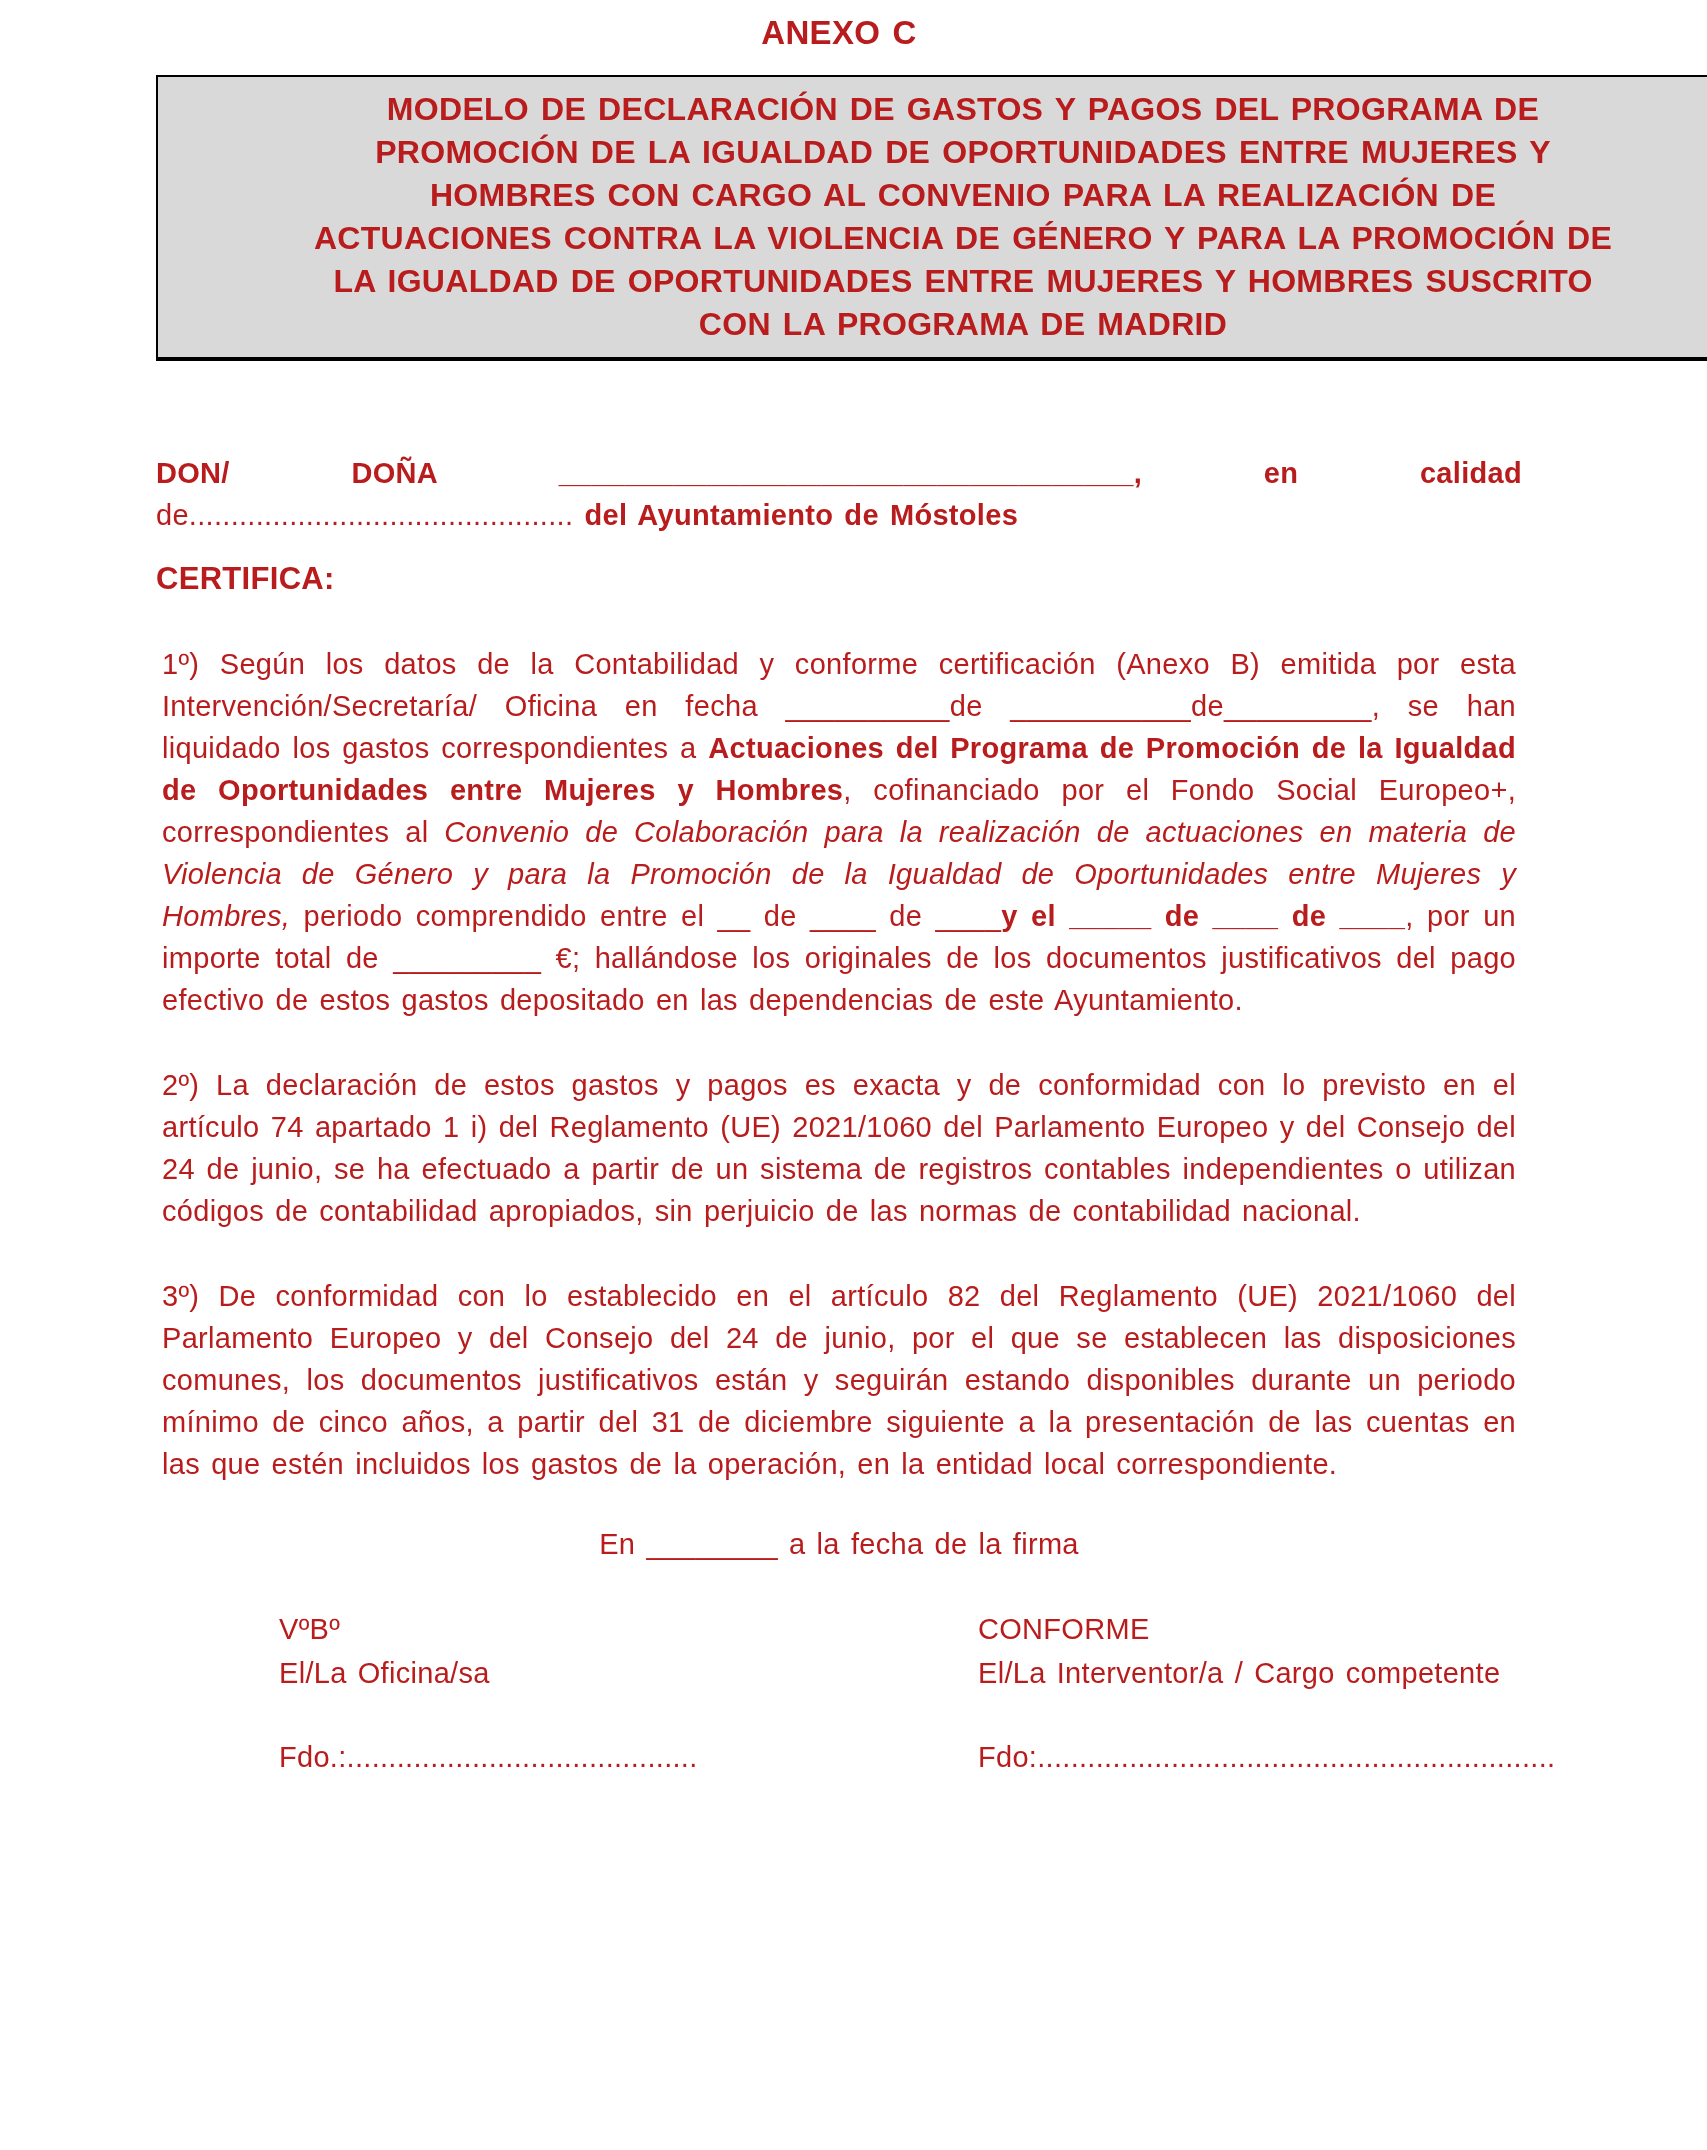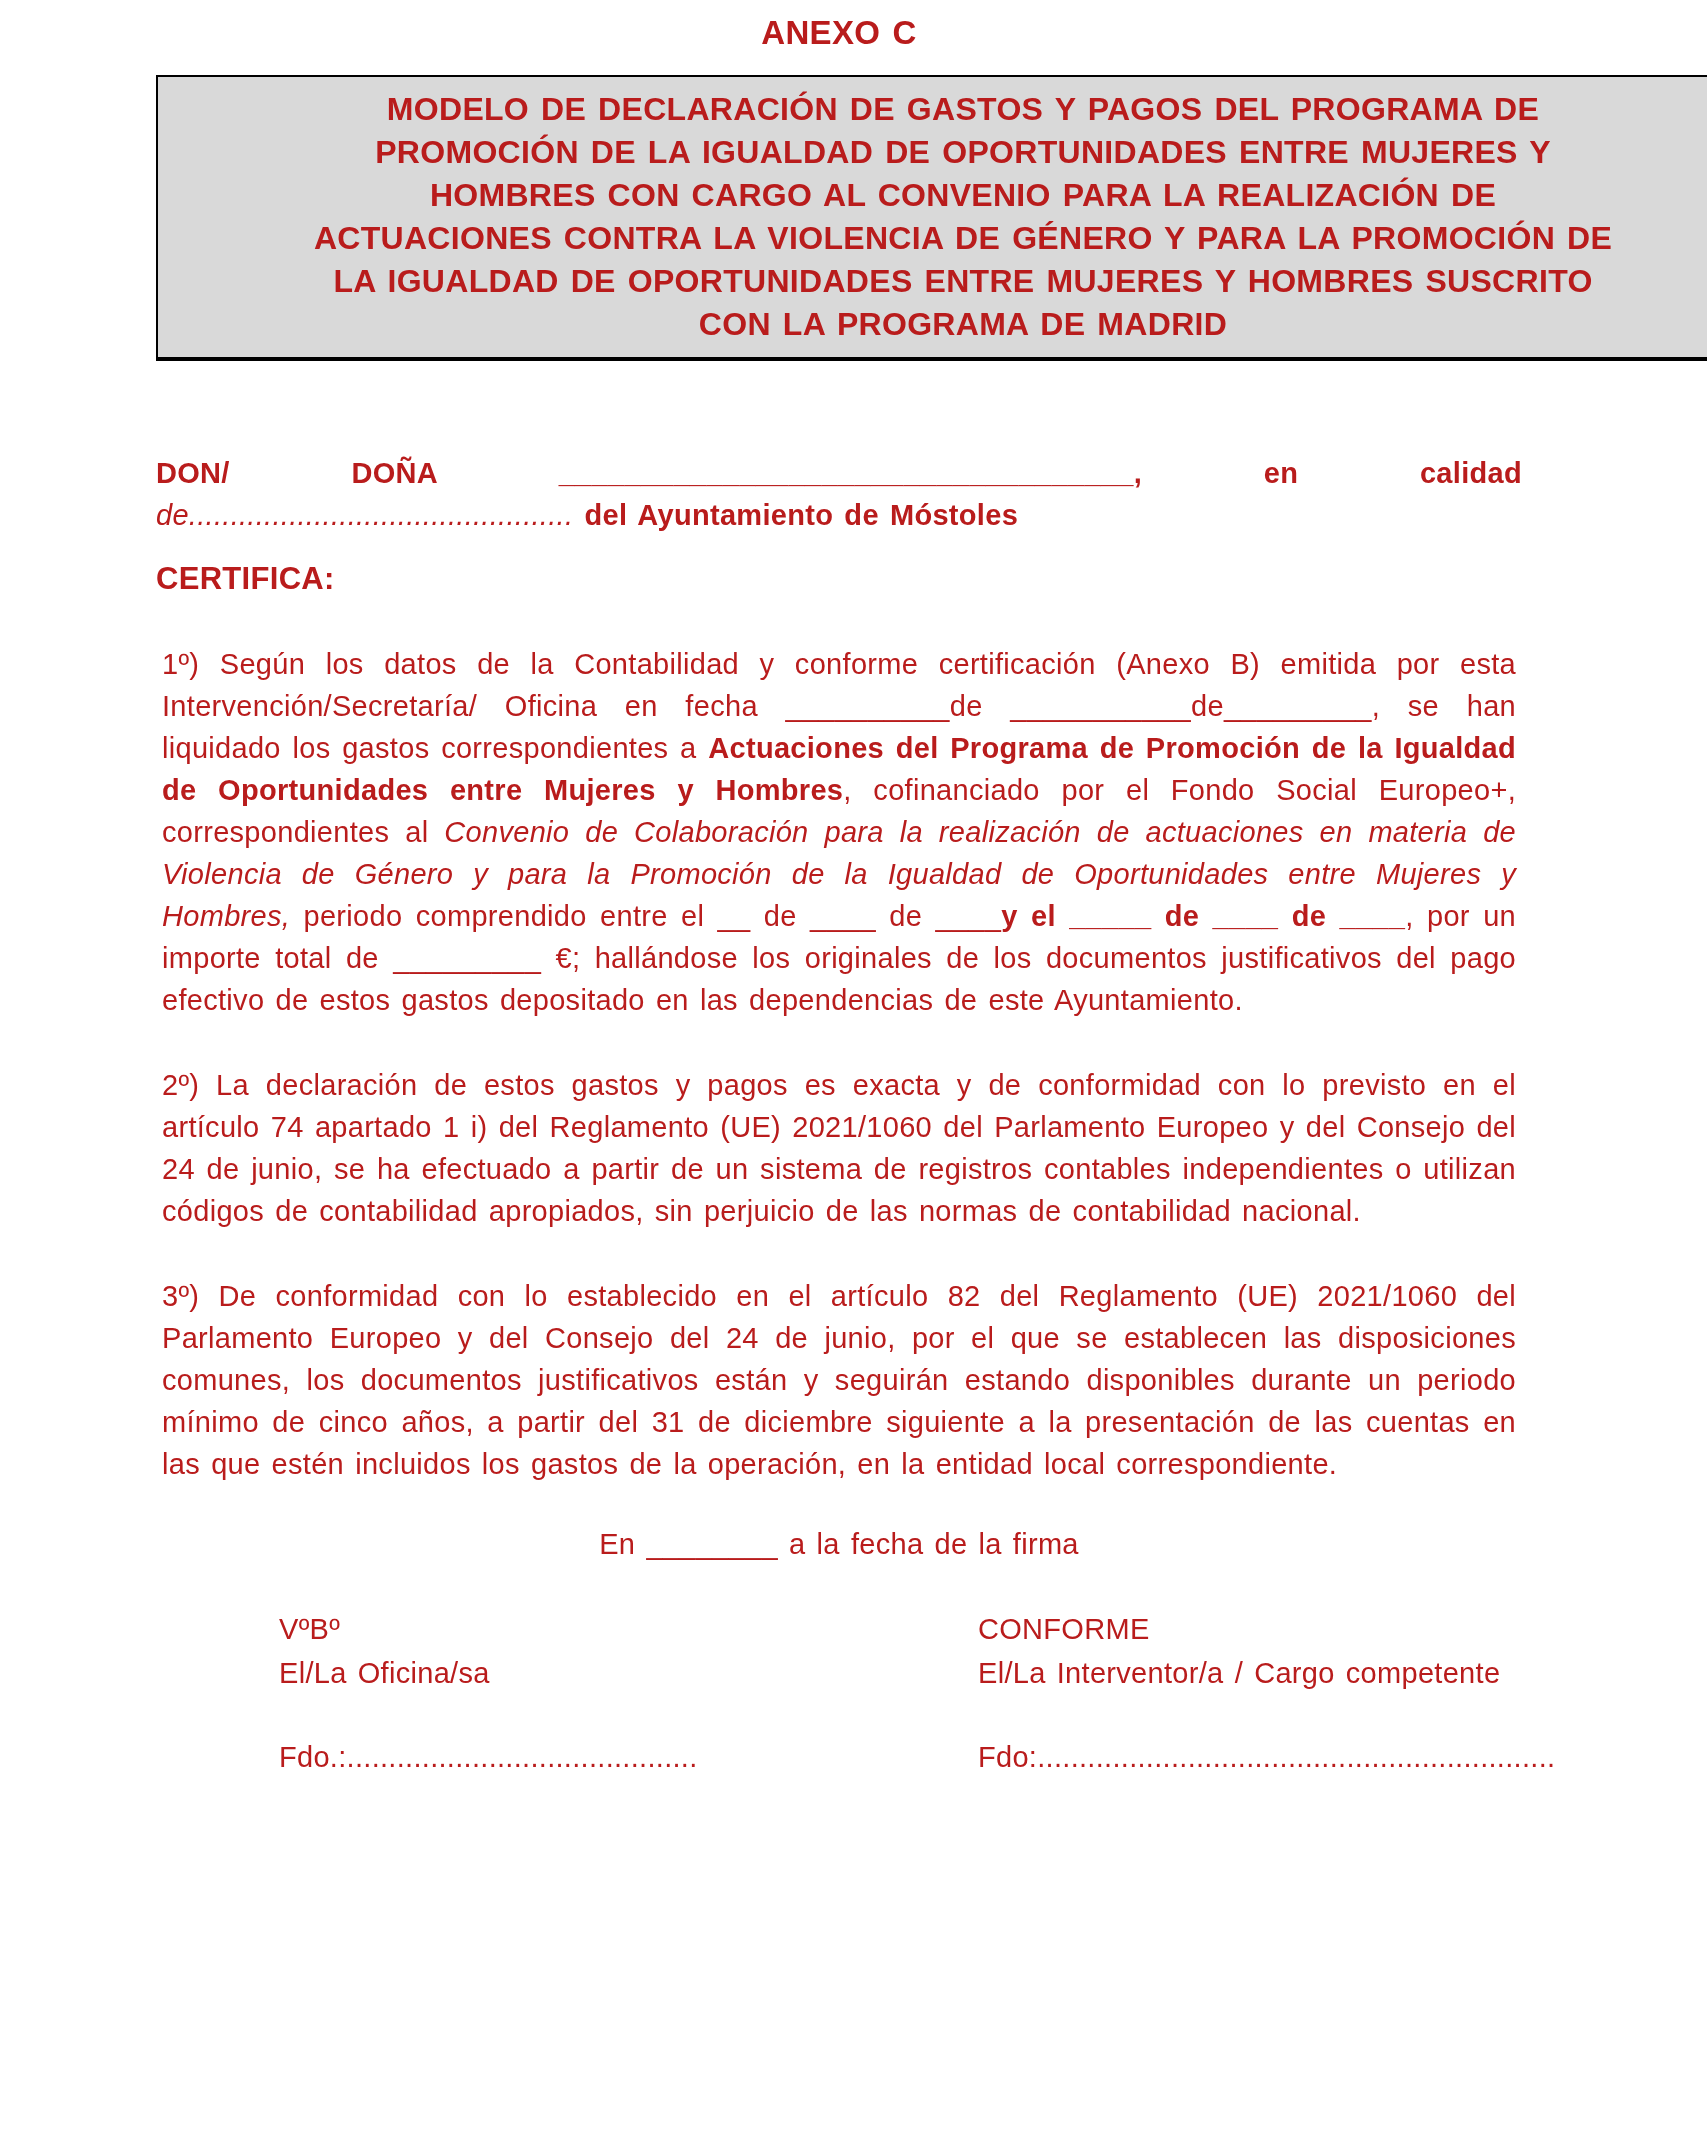--- a/index.html
+++ b/index.html
@@ -37,21 +37,21 @@
     text-align:center;
     font-weight:bold;
     font-size:32px;
     line-height:43px;
   }
   .intro{margin-top:91px;font-weight:bold;}
   .intro-line1{
     text-align:justify;
     text-align-last:justify;
   }
-  .intro-line2 .n{font-weight:normal;font-style:italic;}
+  .intro-line2 .n{font-weight:normal;}
   .certifica{
     margin-top:22px;
     font-weight:bold;
     font-size:31px;
   }
   .para{
     margin:6px;
     margin-top:43px;
     text-align:justify;
   }

